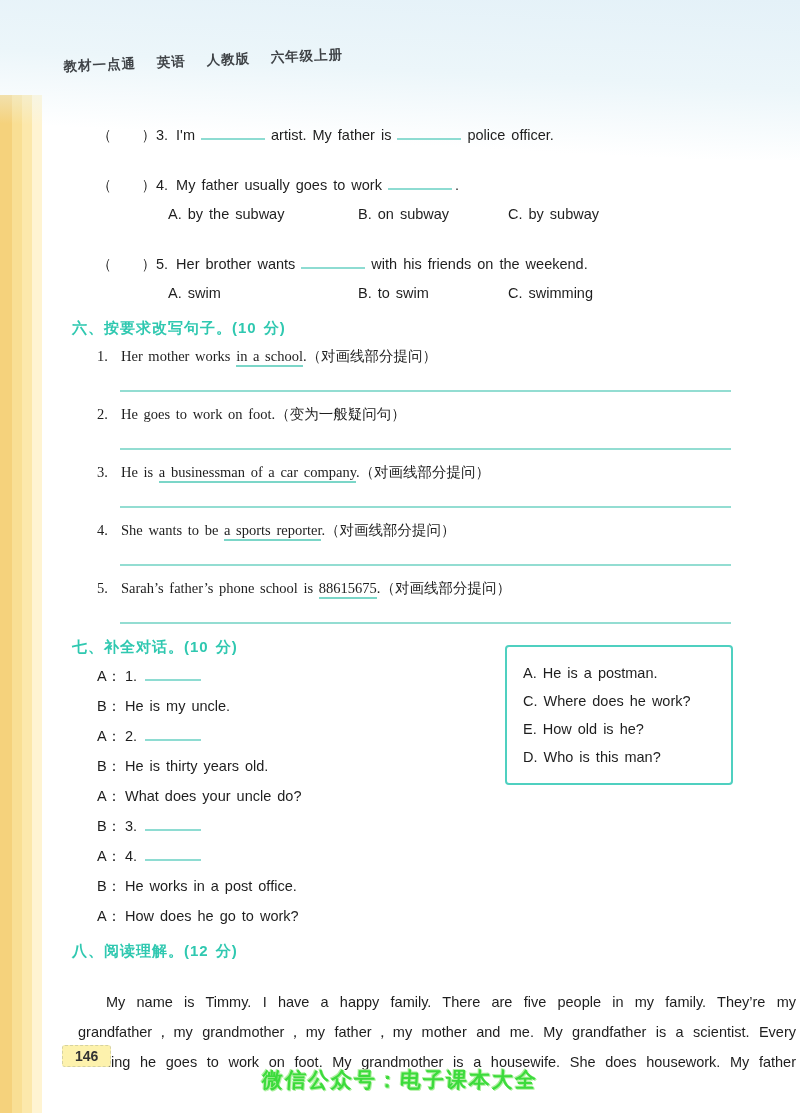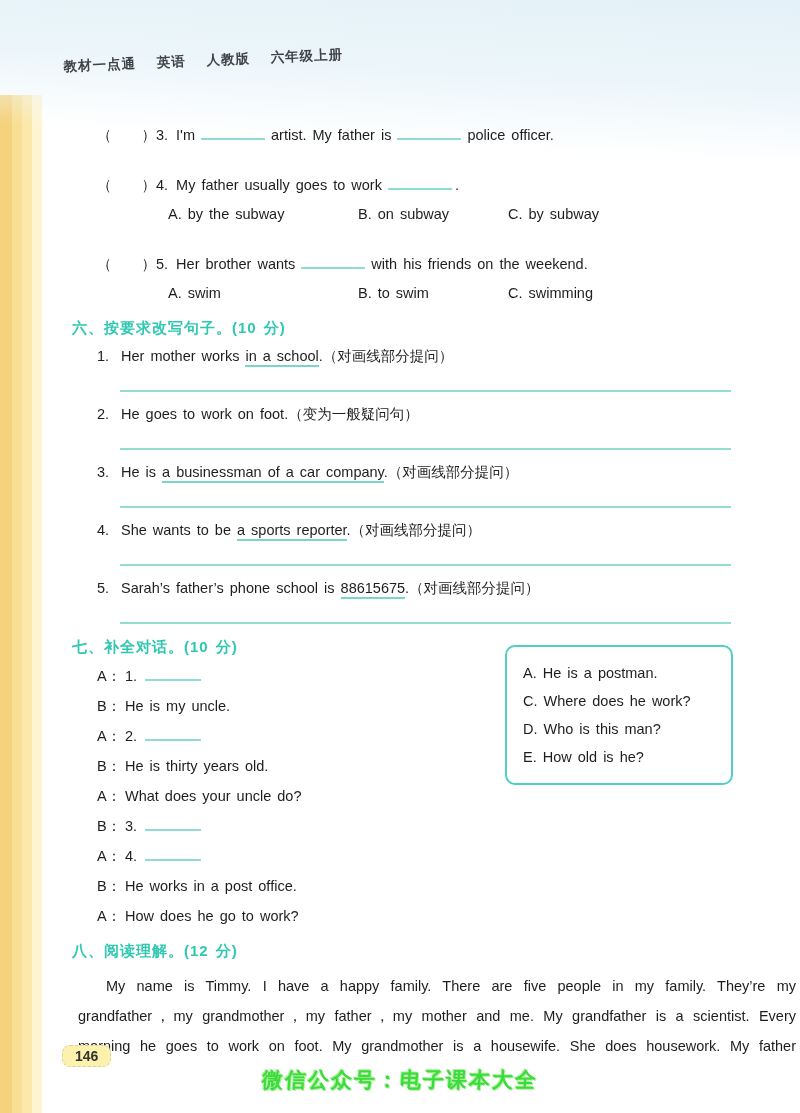--- a/index.html
+++ b/index.html
@@ -30,40 +30,40 @@
   .paren-gap{display:inline-block;width:30px;}
   .q-label{margin-right:8px;}
   .blank{display:inline-block;width:64px;height:13px;border-bottom:2px solid #8edcd2;margin:0 6px;vertical-align:baseline;}
   .blank-tight{margin-right:3px;}
   .mcq-opts{padding-left:128px;}
   .opt-a{display:inline-block;width:190px;}
   .opt-b{display:inline-block;width:150px;}
 
   .sec-head{padding-left:32px;line-height:29px;margin-top:5px;font-weight:bold;font-size:15px;color:#2fc8b0;letter-spacing:1px;}
 
-  .rw-item{padding-left:57px;}
+  .rw-item{padding-left:57px;font-family:Liberation Serif, serif;}
   .num{display:inline-block;width:24px;}
   .ul{border-bottom:2px solid #7bd6c8;padding-bottom:1px;}
   .ans-line{height:0;border-bottom:2px solid #93ddd2;margin:19px 0 8px 80px;width:611px;}
 
   .dlg{padding-left:57px;line-height:30px;}
   .spk{display:inline-block;width:28px;}
   .blank-sm{width:56px;margin-left:8px;}
 
   .dialog-box{position:absolute;left:465px;top:545px;width:228px;box-sizing:border-box;
-              border:2px solid #4fd0c0;border-radius:10px;background:#ffffff;
+              border:2px solid #4fd0c0;border-radius:4px;background:#ffffff;
               padding:12px 8px 12px 16px;line-height:28px;font-size:14.5px;}
 
-  .para{margin:6px 4px 0 38px;line-height:30px;}
+  .para{margin:22px 4px 0 38px;line-height:30px;}
   .pline{text-align:justify;text-align-last:justify;}
   .pline-first{padding-left:28px;}
 
   
   .page-num{position:absolute;left:62px;top:1045px;z-index:4;background:#fdf2ad;border:1px dashed #d6d2a0;
-            border-radius:8px;padding:2px 12px;font-size:14px;font-weight:bold;color:#333333;}
+            border-radius:3px;padding:2px 12px;font-size:14px;font-weight:bold;color:#333333;}
 
   
   .footer{position:absolute;left:0;top:1066px;width:100%;z-index:4;text-align:center;
           font-size:21px;font-weight:bold;color:#3cdb3c;letter-spacing:2px;
           text-shadow:1px 1px 0 #aef0a0, -1px -1px 0 #aef0a0;transform:skewX(-4deg);}
 </style>
 </head>
 <body>
 
 <div class="scene">
@@ -160,22 +160,22 @@
     <div class="row dlg">
       <span class="spk">B：</span><span>He works in a post office.</span>
     </div>
     <div class="row dlg">
       <span class="spk">A：</span><span>How does he go to work?</span>
     </div>
 
     <div class="dialog-box">
       <div>A. He is a postman.</div>
       <div>C. Where does he work?</div>
+      <div>E. How old is he?</div>
       <div>D. Who is this man?</div>
-      <div>E. How old is he?</div>
     </div>
 
     <div class="sec-head">八、阅读理解。(12 分)</div>
     <div class="para">
       <div class="pline pline-first">My name is Timmy. I have a happy family. There are five people in my family. They’re my</div>
       <div class="pline">grandfather，my grandmother，my father，my mother and me. My grandfather is a scientist. Every</div>
       <div class="pline">morning he goes to work on foot. My grandmother is a housewife. She does housework. My father</div>
     </div>
 
   </div>

